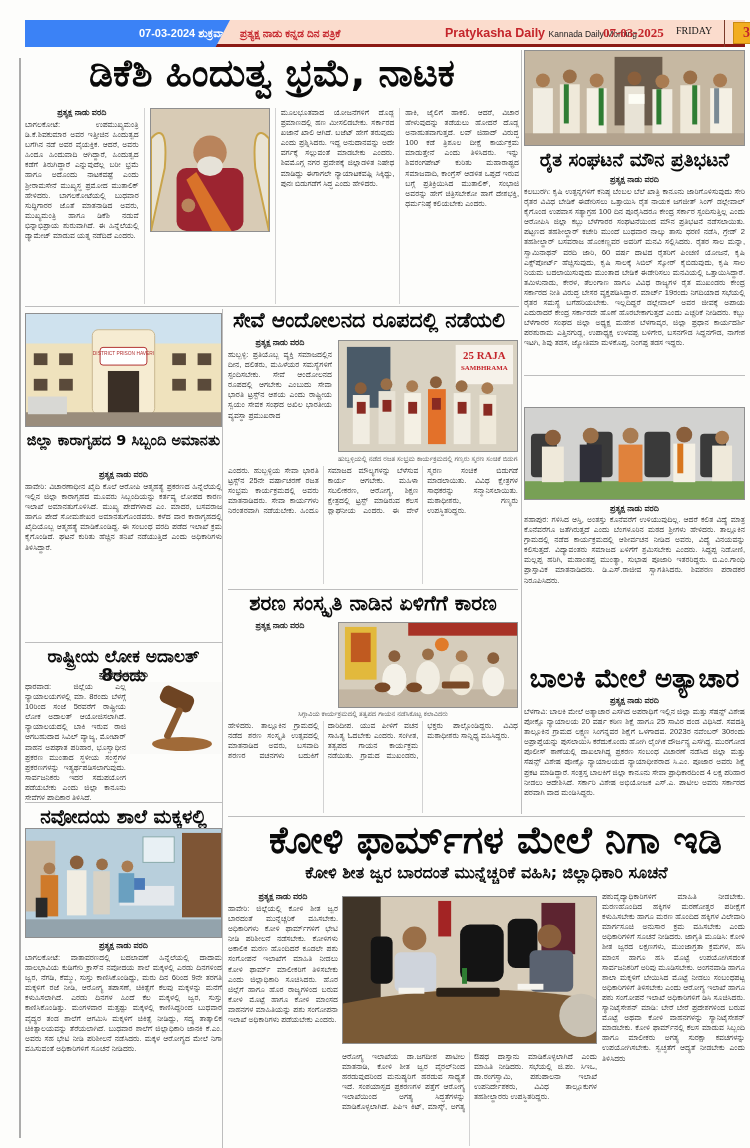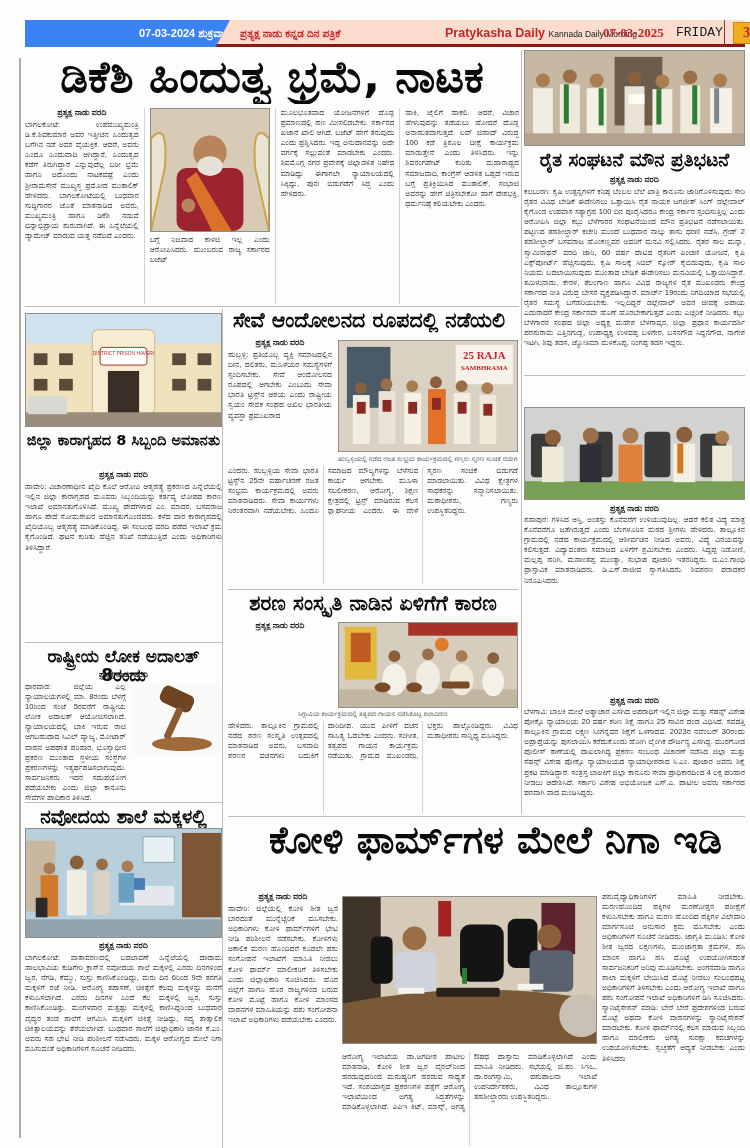--- a/index.html
+++ b/index.html
@@ -7,21 +7,21 @@
   body{font-family:"Liberation Sans",sans-serif;background:#ffffff;position:relative;overflow:hidden}
   .page{position:absolute;inset:0;background:#fdfdfb}
   .abs{position:absolute}
   
   .hdr{position:absolute;left:25px;top:20px;width:720px;height:27px;background:#fbdccd;border-bottom:3px solid #8c1a14}
   .ribbon{position:absolute;left:0;top:0;width:205px;height:27px;background:#3b82f6;clip-path:polygon(0 0,100% 0,93% 100%,0 100%);color:#fff;font-size:11px;font-weight:bold;line-height:27px;text-align:right}
   .tagline{position:absolute;left:215px;top:7px;font-size:10.5px;font-weight:bold;color:#c5252c;white-space:nowrap}
   .mast{position:absolute;left:420px;top:6px;font-size:12.5px;font-weight:bold;color:#c4252b;white-space:nowrap}
   .mast-sub{font-size:8.5px;font-weight:normal;color:#222}
   .hdate{position:absolute;left:578px;top:5px;font-family:"Liberation Serif",serif;font-size:13px;font-weight:bold;color:#c4252b;white-space:nowrap}
-  .hday{position:absolute;left:651px;top:5px;font-family:Liberation Mono, monospace;font-size:13px;color:#1a1a1a;white-space:nowrap}
+  .hday{position:absolute;left:651px;top:5px;font-family:Liberation Serif, serif;font-size:10px;color:#1a1a1a;white-space:nowrap}
   .hdr-div{position:absolute;left:699px;top:0;width:1px;height:27px;background:#7a3a2a}
   .pagebox{position:absolute;left:708px;top:2px;width:27px;height:22px;background:#f2ad1f;border:1px solid #c98a12;color:#c4252b;font-family:"Liberation Serif",serif;font-weight:bold;font-size:14px;text-align:center;line-height:20px}
   
   .vrule{position:absolute;width:1px;background:#bdbdbd}
   .hrule{position:absolute;height:1px;background:#bdbdbd}
   .edge{position:absolute;left:19px;top:58px;width:2px;height:1080px;background:#6a6a6a;opacity:.55}
   
   .hl{font-family:"DejaVu Sans",sans-serif;font-weight:800;color:#0a0a0a;text-align:center;line-height:1.12}
   .byline{font-size:8px;font-weight:bold;color:#1f1f1f;text-align:center}
   .bt{font-size:7.6px;line-height:1.33;color:#2f2f2f;text-align:justify;overflow:hidden}
@@ -47,44 +47,43 @@
     <div class="mast">
       <span>Pratykasha Daily</span>
       <span class="mast-sub">Kannada Daily Morning</span>
     </div>
     <div class="hdate">07-03-2025</div>
     <div class="hday">FRIDAY</div>
     <div class="hdr-div"></div>
     <div class="pagebox">3</div>
   </div>
 
-  <div class="abs hl" style="left:25px;top:52px;width:494px;height:52px;font-size:44px;overflow:hidden">ಡಿಕೆಶಿ ಹಿಂದುತ್ವ ಭ್ರಮೆ, ನಾಟಕ</div>
+  <div class="abs hl" style="left:25px;top:52px;width:494px;height:52px;font-size:38px;overflow:hidden">ಡಿಕೆಶಿ ಹಿಂದುತ್ವ ಭ್ರಮೆ, ನಾಟಕ</div>
 
   <div class="abs flexrow" style="left:25px;top:108px;width:494px;height:196px">
     <div class="mcol">
       <div class="byline" style="margin-bottom:2px">ಪ್ರತ್ಯಕ್ಷ ನಾಡು ವರದಿ</div>
       <div class="bt" style="height:184px">ಬಾಗಲಕೋಟೆ: ಉಪಮುಖ್ಯಮಂತ್ರಿ ಡಿ.ಕೆ.ಶಿವಕುಮಾರ ಅವರ ಇತ್ತೀಚಿನ ಹಿಂದುತ್ವದ ಬಗೆಗಿನ ನಡೆ ಅವರ ವೈಯಕ್ತಿಕ. ಆದರೆ, ಅವರು ಹಿಂದೂ ಹಿಂದುವಾದಿ ಆಗಿದ್ದಾರೆ, ಹಿಂದುತ್ವದ ಕಡೆಗೆ ತಿರುಗಿದ್ದಾರೆ ಎನ್ನುವುದೆಲ್ಲ ಬರೀ ಭ್ರಮೆ ಹಾಗೂ ಅದೊಂದು ನಾಟಕವಷ್ಟೆ ಎಂದು ಶ್ರೀರಾಮಸೇನೆ ಮುಖ್ಯಸ್ಥ ಪ್ರಮೋದ ಮುತಾಲಿಕ್ ಹೇಳಿದರು. ಬಾಗಲಕೋಟೆಯಲ್ಲಿ ಬುಧವಾರ ಸುದ್ದಿಗಾರರ ಜೊತೆ ಮಾತನಾಡಿದ ಅವರು, ಮುಖ್ಯಮಂತ್ರಿ ಹಾಗೂ ಡಿಕೆಶಿ ನಡುವೆ ಭಿನ್ನಾಭಿಪ್ರಾಯ ಶುರುವಾಗಿದೆ. ಈ ಹಿನ್ನೆಲೆಯಲ್ಲಿ ಡ್ಯಾಮೇಜ್ ಮಾಡುವ ಯತ್ನ ನಡೆದಿದೆ ಎಂದರು.</div>
     </div>
     <div class="mcol" style="flex:0 0 126px;display:flex;flex-direction:column">
       <div class="photo" style="position:relative;width:100%;height:124px;flex:0 0 auto">
         <svg viewBox="0 0 120 124" preserveAspectRatio="none">
           <rect width="120" height="124" fill="#d8cbb5"></rect>
           <path d="M0,30 Q18,10 14,60 L0,124 Z" fill="#e9e3d3" stroke="#c9a44a" stroke-width="2"></path>
           <path d="M120,30 Q102,10 106,60 L120,124 Z" fill="#e9e3d3" stroke="#c9a44a" stroke-width="2"></path>
           <rect x="26" y="60" width="68" height="64" rx="10" fill="#9c2430"></rect>
           <path d="M46,64 L82,124 L62,124 L36,72 Z" fill="#e07b2a" opacity="0.9"></path>
           <circle cx="60" cy="44" r="17" fill="#b9845c"></circle>
           <ellipse cx="60" cy="58" rx="13" ry="10" fill="#e6e2d8"></ellipse>
           <circle cx="38" cy="98" r="7" fill="#b9845c"></circle>
         </svg>
       </div>
-      <div class="bt" style="margin-top:3px;flex:1">ಬಗ್ಗೆ ನಿಜವಾದ ಕಾಳಜಿ ಇಲ್ಲ ಎಂದು ಆರೋಪಿಸಿದರು. ಮುಂಬರುವ ರಾಜ್ಯ ಸರ್ಕಾರದ ಬಜೆಟ್</div>
     </div>
     <div class="mcol">
-      <div class="bt" style="height:196px">ಮೂಲಭೂತವಾದ ಯೋಜನೆಗಳಿಗೆ ದೊಡ್ಡ ಪ್ರಮಾಣದಲ್ಲಿ ಹಣ ಮೀಸಲಿಡಬೇಕು. ಸರ್ಕಾರದ ಖಜಾನೆ ಖಾಲಿ ಆಗಿದೆ. ಬಜೆಟ್ ಹೇಗೆ ತರುವುದು ಎಂದು ಪ್ರಶ್ನಿಸಿದರು. ಇದ್ದ ಅನುದಾನವನ್ನು ಅದೇ ವರ್ಗಕ್ಕೆ ಸಲ್ಲುವಂತೆ ಮಾಡಬೇಕು ಎಂದರು. ಶಿವಮೊಗ್ಗ ನಗರ ಪ್ರವೇಶಕ್ಕೆ ಜಿಲ್ಲಾಡಳಿತ ನಿಷೇಧ ಮಾಡಿದ್ದು ಈಗಾಗಲೇ ನ್ಯಾಯಾಲಯದಲ್ಲಿ ಸಿಕ್ಕಿದ್ದು, ಪುನಃ ಬಿಡುಗಡೆಗೆ ಸಿದ್ಧ ಎಂದು ಹೇಳಿದರು.</div>
+      <div class="bt" style="height:196px">ಮೂಲಭೂತವಾದ ಯೋಜನೆಗಳಿಗೆ ದೊಡ್ಡ ಪ್ರಮಾಣದಲ್ಲಿ ಹಣ ಮೀಸಲಿಡಬೇಕು. ಸರ್ಕಾರದ ಖಜಾನೆ ಖಾಲಿ ಆಗಿದೆ. ಬಜೆಟ್ ಹೇಗೆ ತರುವುದು ಎಂದು ಪ್ರಶ್ನಿಸಿದರು. ಇದ್ದ ಅನುದಾನವನ್ನು ಅದೇ ವರ್ಗಕ್ಕೆ ಸಲ್ಲುವಂತೆ ಮಾಡಬೇಕು ಎಂದರು. ಶಿವಮೊಗ್ಗ ನಗರ ಪ್ರವೇಶಕ್ಕೆ ಜಿಲ್ಲಾಡಳಿತ ನಿಷೇಧ ಮಾಡಿದ್ದು ಈಗಾಗಲೇ ನ್ಯಾಯಾಟಕವಷ್ಲಿ ಸಿಕ್ಕಿದ್ದು, ಪುನಃ ಬಿಡುಗಡೆಗೆ ಸಿದ್ಧ ಎಂದು ಹೇಳಿದರು.</div>
     </div>
     <div class="mcol">
       <div class="bt" style="height:196px">ಹಾಕಿ, ಜೈಲಿಗೆ ಹಾಕಲಿ. ಆದರೆ, ವಿಚಾರ ಹೇಳುವುದನ್ನು ತಡೆಯಲು ಹೋದರೆ ದೊಡ್ಡ ಅನಾಹುತವಾಗುತ್ತದೆ. ಲವ್ ಜಿಹಾದ್ ವಿರುದ್ಧ 100 ಕಡೆ ತ್ರಿಶೂಲ ದೀಕ್ಷೆ ಕಾರ್ಯಕ್ರಮ ಮಾಡುತ್ತೇನೆ ಎಂದು ತಿಳಿಸಿದರು. ಇನ್ನು ಶಿವರಂಗಪೇಟ್ ಕುರಿತು ಮಹಾರಾಷ್ಟ್ರದ ಸಮಾಜವಾದಿ, ಕಾಂಗ್ರೆಸ್ ಆಡಳಿತ ಒಪ್ಪದೆ ಇರುವ ಬಗ್ಗೆ ಪ್ರತಿಕ್ರಿಯಿಸಿದ ಮುತಾಲಿಕ್, ಸಂಭಾಜಿ ಅವರನ್ನು ಹೇಗೆ ಚಿತ್ರಿಸಬೇಕೋ ಹಾಗೆ ದೇಶಭಕ್ತಿ, ಧರ್ಮನಿಷ್ಠೆ ಕಲಿಯಬೇಕು ಎಂದರು.</div>
     </div>
   </div>
 
   <div class="vrule" style="left:521px;top:50px;height:764px"></div>
   <div class="vrule" style="left:222px;top:309px;height:839px"></div>
   <div class="hrule" style="left:25px;top:306px;width:494px"></div>
 
@@ -142,20 +141,21 @@
       <circle cx="160" cy="27" r="8" fill="#8a5f3c"></circle>
         <rect x="149" y="36" width="22" height="39" fill="#f4f0e4"></rect>
         <rect x="153" y="36" width="6" height="30" fill="#d8761e"></rect>
       <circle cx="198" cy="30" r="7" fill="#a97c52"></circle>
         <rect x="188" y="38" width="20" height="36" fill="#efe9da"></rect>
     </svg>
   </div>
   <div class="abs byline" style="left:524px;top:504px;width:221px">ಪ್ರತ್ಯಕ್ಷ ನಾಡು ವರದಿ</div>
   <div class="abs bt" style="left:524px;top:515px;width:221px;height:146px">ಶಹಾಪುರ: ಗಳಿಸಿದ ಆಸ್ತಿ, ಅಂತಸ್ತು ಕೊನೆವರೆಗೆ ಉಳಿಯುವುದಿಲ್ಲ. ಆದರೆ ಕಲಿತ ವಿದ್ಯೆ ಮಾತ್ರ ಕೊನೆವರೆಗೂ ಜತೆಗಿರುತ್ತದೆ ಎಂದು ಬೆಂಗಳೂರಿನ ಮಠದ ಶ್ರೀಗಳು ಹೇಳಿದರು. ತಾಲ್ಲೂಕಿನ ಗ್ರಾಮದಲ್ಲಿ ನಡೆದ ಕಾರ್ಯಕ್ರಮದಲ್ಲಿ ಆಶೀರ್ವಚನ ನೀಡಿದ ಅವರು, ವಿದ್ಯೆ ವಿನಯವನ್ನು ಕಲಿಸುತ್ತದೆ. ವಿದ್ಯಾವಂತರು ಸಮಾಜದ ಏಳಿಗೆಗೆ ಶ್ರಮಿಸಬೇಕು ಎಂದರು. ಸಿದ್ದಪ್ಪ ನಿಡೋಣಿ, ಮಲ್ಲಪ್ಪ ಹರಿಗಿ, ಮಹಾಂತಪ್ಪ ಮುಂತ್ಯಾ, ಸುಭಾಷ ಪೂಜಾರಿ ಇತರರಿದ್ದರು. ಬಿ.ಎಂ.ಗಾಂಧಿ ಪ್ರಾಸ್ತಾವಿಕ ಮಾತನಾಡಿದರು. ಡಿ.ಎಸ್.ರಾಜೀವ ಸ್ವಾಗತಿಸಿದರು. ಶಿವಶರಣ ಪರಾಡಕರ ನಿರೂಪಿಸಿದರು.</div>
 
+  <div class="abs hl" style="left:524px;top:664px;width:221px;font-size:26px">ಬಾಲಕಿ ಮೇಲೆ ಅತ್ಯಾಚಾರ</div>
   <div class="abs byline" style="left:524px;top:696px;width:221px">ಪ್ರತ್ಯಕ್ಷ ನಾಡು ವರದಿ</div>
   <div class="abs bt" style="left:524px;top:707px;width:221px;height:108px">ಬೆಳಗಾವಿ: ಬಾಲಕಿ ಮೇಲೆ ಅತ್ಯಾಚಾರ ಎಸಗಿದ ಅಪರಾಧಿಗೆ ಇಲ್ಲಿನ ಜಿಲ್ಲಾ ಮತ್ತು ಸೆಷನ್ಸ್ ವಿಶೇಷ ಪೋಕ್ಸೊ ನ್ಯಾಯಾಲಯ 20 ವರ್ಷ ಕಠಿಣ ಶಿಕ್ಷೆ ಹಾಗೂ 25 ಸಾವಿರ ದಂಡ ವಿಧಿಸಿದೆ. ಸವದತ್ತಿ ತಾಲ್ಲೂಕಿನ ಗ್ರಾಮದ ಲಕ್ಷ್ಮಣ ಸಿಂಗನ್ನವರ ಶಿಕ್ಷೆಗೆ ಒಳಗಾದವ. 2023ರ ನವೆಂಬರ್ 30ರಂದು ಅಪ್ರಾಪ್ತೆಯನ್ನು ಪುಸಲಾಯಿಸಿ ಕರೆದುಕೊಂಡು ಹೋಗಿ ಲೈಂಗಿಕ ದೌರ್ಜನ್ಯ ಎಸಗಿದ್ದ. ಮುರಗೋಡ ಪೊಲೀಸ್ ಠಾಣೆಯಲ್ಲಿ ದಾಖಲಾಗಿದ್ದ ಪ್ರಕರಣ ಸಂಬಂಧ ವಿಚಾರಣೆ ನಡೆಸಿದ ಜಿಲ್ಲಾ ಮತ್ತು ಸೆಷನ್ಸ್ ವಿಶೇಷ ಪೋಕ್ಸೊ ನ್ಯಾಯಾಲಯದ ನ್ಯಾಯಾಧೀಶರಾದ ಸಿ.ಎಂ. ಪೂಜಾರ ಅವರು ಶಿಕ್ಷೆ ಪ್ರಕಟ ಮಾಡಿದ್ದಾರೆ. ಸಂತ್ರಸ್ತ ಬಾಲಕಿಗೆ ಜಿಲ್ಲಾ ಕಾನೂನು ಸೇವಾ ಪ್ರಾಧಿಕಾರದಿಂದ 4 ಲಕ್ಷ ಪರಿಹಾರ ನೀಡಲು ಆದೇಶಿಸಿದೆ. ಸರ್ಕಾರಿ ವಿಶೇಷ ಅಭಿಯೋಜಕ ಎಸ್.ಎ. ಪಾಟೀಲ ಅವರು ಸರ್ಕಾರದ ಪರವಾಗಿ ವಾದ ಮಂಡಿಸಿದ್ದರು.</div>
 
   <div class="photo" style="left:25px;top:313px;width:197px;height:114px">
     <svg viewBox="0 0 200 114" preserveAspectRatio="none">
       <rect width="200" height="40" fill="#cfe2ee"></rect>
       <rect y="30" width="200" height="72" fill="#efe2bd"></rect>
       <rect x="68" y="16" width="64" height="86" rx="6" fill="#f6ecd2" stroke="#c8b690"></rect>
       <rect x="76" y="34" width="48" height="18" rx="3" fill="#ffffff" stroke="#b03030"></rect>
       <text x="100" y="42" text-anchor="middle" font-size="5" fill="#b03030" font-family="Liberation Sans, sans-serif">DISTRICT PRISON HAVERI</text>
@@ -168,21 +168,21 @@
         <rect x="8" y="66" width="14" height="12"></rect>
           <rect x="34" y="66" width="14" height="12"></rect>
           <rect x="150" y="66" width="14" height="12"></rect>
           <rect x="176" y="66" width="14" height="12"></rect>
       </g>
       <rect x="0" y="100" width="200" height="14" fill="#9a8d7c"></rect>
       <rect x="2" y="84" width="40" height="18" fill="#d8d8d4"></rect>
     </svg>
   </div>
   <div class="abs hl" style="left:25px;top:431px;width:197px;font-size:14.5px;line-height:1.25">
-    <div>ಜಿಲ್ಲಾ ಕಾರಾಗೃಹದ 8 ಸಿಬ್ಬಂದಿ ಅಮಾನತು</div>
+    <div>ಜಿಲ್ಲಾ ಕಾರಾಗೃಹದ 9 ಸಿಬ್ಬಂದಿ ಅಮಾನತು</div>
   </div>
   <div class="abs byline" style="left:25px;top:470px;width:197px">ಪ್ರತ್ಯಕ್ಷ ನಾಡು ವರದಿ</div>
   <div class="abs bt" style="left:25px;top:482px;width:197px;height:156px">ಹಾವೇರಿ: ವಿಚಾರಣಾಧೀನ ಖೈದಿ ಕೊಲೆ ಆರೋಪಿ ಆತ್ಮಹತ್ಯೆ ಪ್ರಕರಣದ ಹಿನ್ನೆಲೆಯಲ್ಲಿ ಇಲ್ಲಿನ ಜಿಲ್ಲಾ ಕಾರಾಗೃಹದ ಮೂವರು ಸಿಬ್ಬಂದಿಯನ್ನು ಕರ್ತವ್ಯ ಲೋಪದ ಕಾರಣ ಇಲಾಖೆ ಅಮಾನತುಗೊಳಿಸಿದೆ. ಮುಖ್ಯ ಪೇದೆಗಳಾದ ಎಂ. ಮಾದರ, ಬಸವರಾಜ ಹಾಗೂ ಪೇದೆ ಸೋಮಶೇಖರ ಅಮಾನತುಗೊಂಡವರು. ಕಳೆದ ವಾರ ಕಾರಾಗೃಹದಲ್ಲಿ ಖೈದಿಯೊಬ್ಬ ಆತ್ಮಹತ್ಯೆ ಮಾಡಿಕೊಂಡಿದ್ದ. ಈ ಸಂಬಂಧ ವರದಿ ಪಡೆದ ಇಲಾಖೆ ಕ್ರಮ ಕೈಗೊಂಡಿದೆ. ಘಟನೆ ಕುರಿತು ಹೆಚ್ಚಿನ ತನಿಖೆ ನಡೆಯುತ್ತಿದೆ ಎಂದು ಅಧಿಕಾರಿಗಳು ತಿಳಿಸಿದ್ದಾರೆ.</div>
 
   <div class="hrule" style="left:25px;top:642px;width:197px"></div>
   <div class="abs hl" style="left:25px;top:647px;width:197px;font-size:17px">ರಾಷ್ಟ್ರೀಯ ಲೋಕ ಅದಾಲತ್ 8ರಂದು</div>
   <div class="abs byline" style="left:25px;top:670px;width:197px">ಪ್ರತ್ಯಕ್ಷ ನಾಡು ವರದಿ</div>
   <div class="abs" style="left:25px;top:682px;width:197px;height:118px">
     <div class="photo" style="position:relative;float:right;width:92px;height:72px;margin:0 0 3px 4px;border:none">
       <svg viewBox="0 0 92 72" preserveAspectRatio="none">
@@ -289,20 +289,21 @@
           <rect x="104" y="60" width="28" height="7" rx="2"></rect>
         </g>
       <circle cx="104" cy="22" r="7" fill="#e07b2a"></circle>
     </svg>
   </div>
   <div class="abs cap" style="left:228px;top:710px;width:290px">ಸಿಗ್ಗಾವಿಯ ಕಾರ್ಯಕ್ರಮದಲ್ಲಿ ತತ್ವಪದ ಗಾಯನ ನಡೆಸಿಕೊಟ್ಟ ಕಲಾವಿದರು</div>
   <div class="abs bt c3" style="left:228px;top:721px;width:290px;height:92px">ಹೇಳಿದರು. ತಾಲ್ಲೂಕಿನ ಗ್ರಾಮದಲ್ಲಿ ನಡೆದ ಶರಣ ಸಂಸ್ಕೃತಿ ಉತ್ಸವದಲ್ಲಿ ಮಾತನಾಡಿದ ಅವರು, ಬಸವಾದಿ ಶರಣರ ವಚನಗಳು ಬದುಕಿಗೆ ದಾರಿದೀಪ. ಯುವ ಪೀಳಿಗೆ ವಚನ ಸಾಹಿತ್ಯ ಓದಬೇಕು ಎಂದರು. ಸಂಗೀತ, ತತ್ವಪದ ಗಾಯನ ಕಾರ್ಯಕ್ರಮ ನಡೆಯಿತು. ಗ್ರಾಮದ ಮುಖಂಡರು, ಭಕ್ತರು ಪಾಲ್ಗೊಂಡಿದ್ದರು. ವಿವಿಧ ಮಠಾಧೀಶರು ಸಾನ್ನಿಧ್ಯ ವಹಿಸಿದ್ದರು.</div>
 
   <div class="hrule" style="left:228px;top:816px;width:517px"></div>
   <div class="abs hl" style="left:237px;top:819px;width:517px;font-size:38px">ಕೋಳಿ ಫಾರ್ಮ್‌ಗಳ ಮೇಲೆ ನಿಗಾ ಇಡಿ</div>
+  <div class="abs hl" style="left:228px;top:864px;width:517px;font-size:16px;font-weight:700">ಕೋಳಿ ಶೀತ ಜ್ವರ ಬಾರದಂತೆ ಮುನ್ನೆಚ್ಚರಿಕೆ ವಹಿಸಿ; ಜಿಲ್ಲಾಧಿಕಾರಿ ಸೂಚನೆ</div>
 
   <div class="abs" style="left:228px;top:892px;width:110px;height:254px">
     <div class="byline" style="margin-bottom:2px">ಪ್ರತ್ಯಕ್ಷ ನಾಡು ವರದಿ</div>
     <div class="bt" style="height:240px">ಹಾವೇರಿ: ಜಿಲ್ಲೆಯಲ್ಲಿ ಕೋಳಿ ಶೀತ ಜ್ವರ ಬಾರದಂತೆ ಮುನ್ನೆಚ್ಚರಿಕೆ ವಹಿಸಬೇಕು. ಅಧಿಕಾರಿಗಳು ಕೋಳಿ ಫಾರ್ಮ್‌ಗಳಿಗೆ ಭೇಟಿ ನೀಡಿ ಪರಿಶೀಲನೆ ನಡೆಸಬೇಕು. ಕೋಳಿಗಳು ಅಕಾಲಿಕ ಮರಣ ಹೊಂದಿದರೆ ಕೂಡಲೇ ಪಶು ಸಂಗೋಪನೆ ಇಲಾಖೆಗೆ ಮಾಹಿತಿ ನೀಡಲು ಕೋಳಿ ಫಾರ್ಮ್ ಮಾಲೀಕರಿಗೆ ತಿಳಿಸಬೇಕು ಎಂದು ಜಿಲ್ಲಾಧಿಕಾರಿ ಸೂಚಿಸಿದರು. ಹೊರ ಜಿಲ್ಲೆಗೆ ಹಾಗೂ ಹೊರ ರಾಜ್ಯಗಳಿಂದ ಬರುವ ಕೋಳಿ ಮೊಟ್ಟೆ ಹಾಗೂ ಕೋಳಿ ಮಾಂಸದ ವಾಹನಗಳ ಮಾಹಿತಿಯನ್ನು ಪಶು ಸಂಗೋಪನಾ ಇಲಾಖೆ ಅಧಿಕಾರಿಗಳು ಪಡೆಯಬೇಕು ಎಂದರು.</div>
   </div>
 
   <div class="photo" style="left:342px;top:896px;width:255px;height:148px">
     <svg viewBox="0 0 255 148" preserveAspectRatio="none">
       <rect width="255" height="148" fill="#d6cbb8"></rect>
       <rect x="0" y="0" width="38" height="110" fill="#3f3428"></rect>

